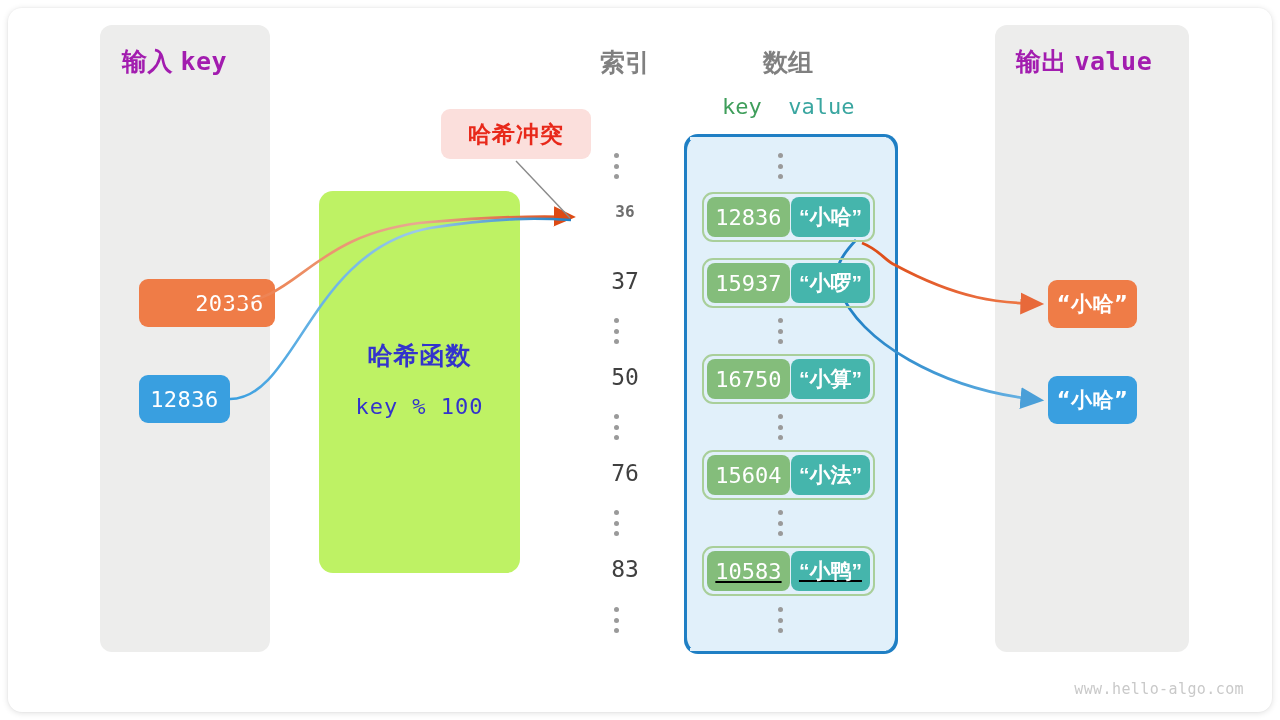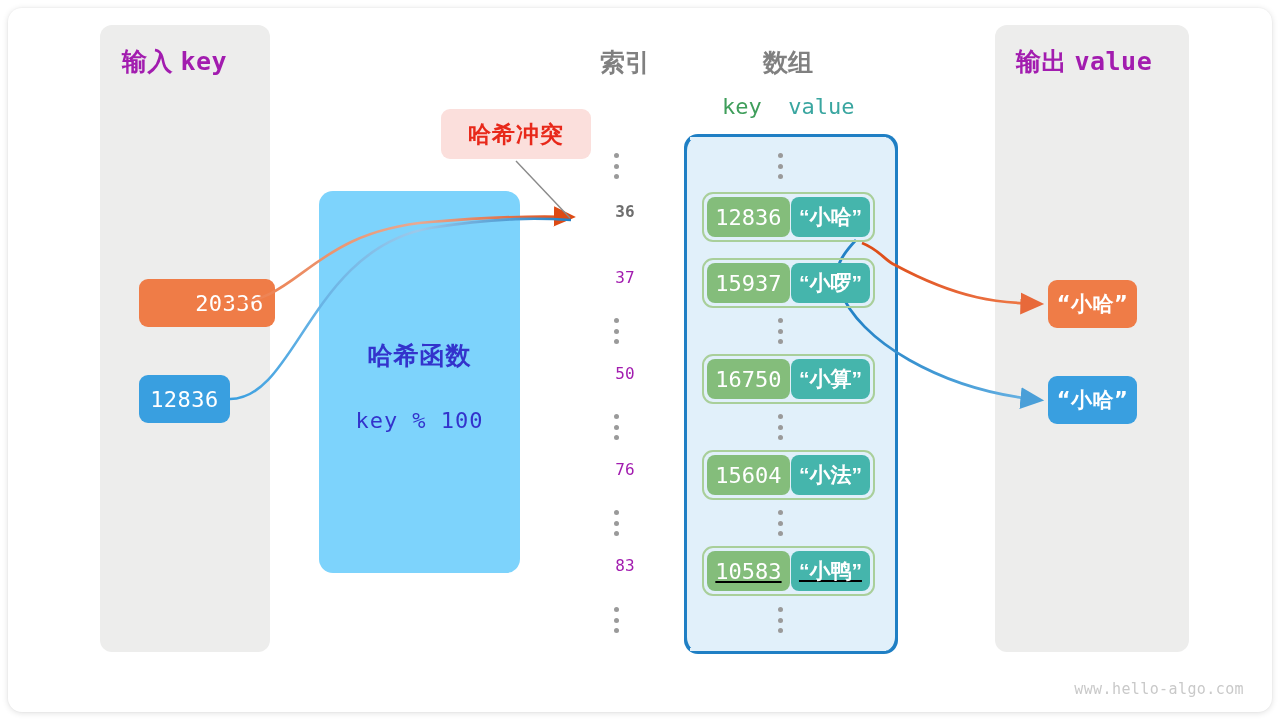--- a/index.html
+++ b/index.html
@@ -43,42 +43,42 @@
     display:flex;align-items:center;justify-content:center;
     font-family:"DejaVu Sans Mono","Liberation Mono",monospace;
     font-size:22px;letter-spacing:.5px;
   }
   .chip.cn{font-family:"DejaVu Sans","Liberation Sans",sans-serif;font-weight:bold;font-size:21px;}
   .chip.orange{background:#ef7c47;}
   .chip.blue{background:#399fe0;}
 
   
   .hashbox{
-    position:absolute;background:#7dd3fc;border-radius:14px;
+    position:absolute;background:#bef264;border-radius:14px;
     display:flex;flex-direction:column;align-items:center;
   }
   .hashbox .t1{
     margin-top:148px;color:#3333cc;font-weight:bold;font-size:25px;letter-spacing:1px;
   }
   .hashbox .t2{
-    margin-top:36px;color:#3333cc;font-size:22px;
+    margin-top:22px;color:#3333cc;font-size:22px;
     font-family:"DejaVu Sans Mono","Liberation Mono",monospace;letter-spacing:1px;
   }
 
   
   .badge{
     position:absolute;background:#fbdfdc;border-radius:9px;
     display:flex;align-items:center;justify-content:center;
     color:#e8281a;font-weight:bold;font-size:23px;letter-spacing:1px;
   }
 
   
   .idx{
-    position:absolute;width:70px;text-align:center;color:#a21caf;
-    font-family:"DejaVu Sans Mono","Liberation Mono",monospace;font-size:16px;
+    position:absolute;width:70px;text-align:center;color:#404040;
+    font-family:"DejaVu Sans Mono","Liberation Mono",monospace;font-size:23px;
   }
   .idx.hl{color:#6e6e6e;font-weight:bold;font-size:16px;}
 
   
   .arrbox{
     position:absolute;background:#e1f0fa;
     border:3px solid #1f7fc4;border-top:none;border-bottom:none;
     border-radius:14px;
   }
   .arrbox::before,.arrbox::after{

